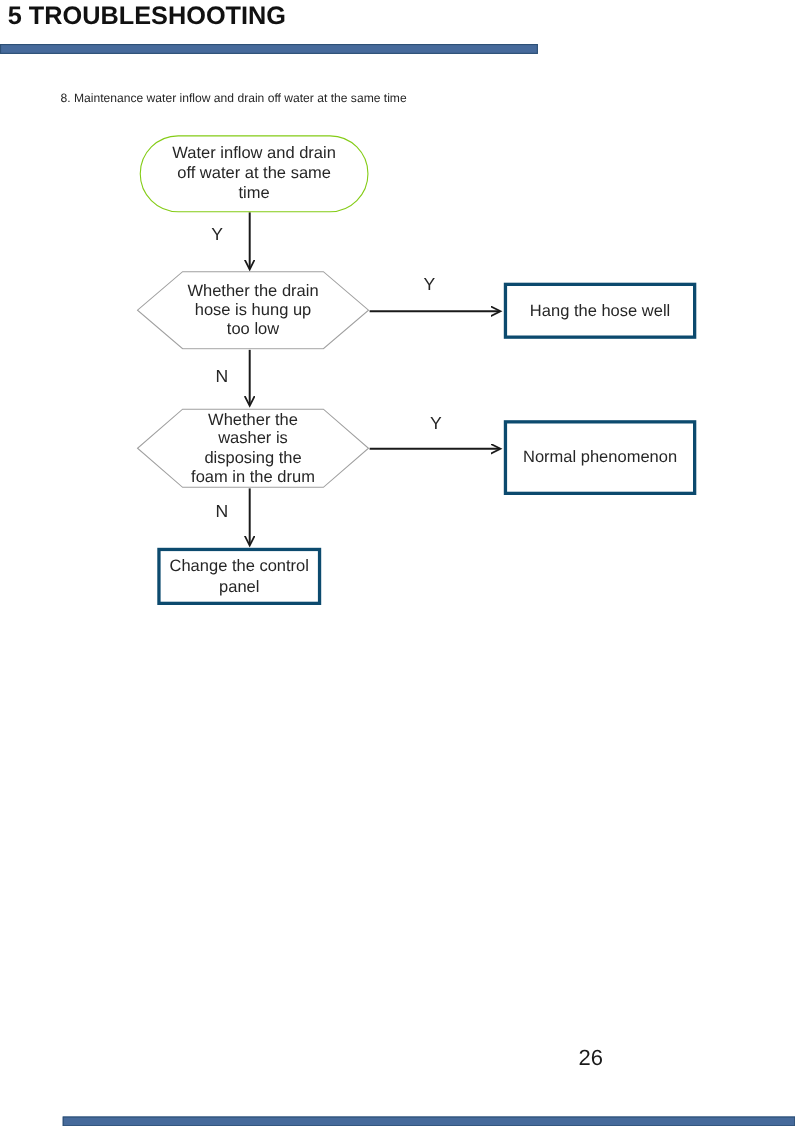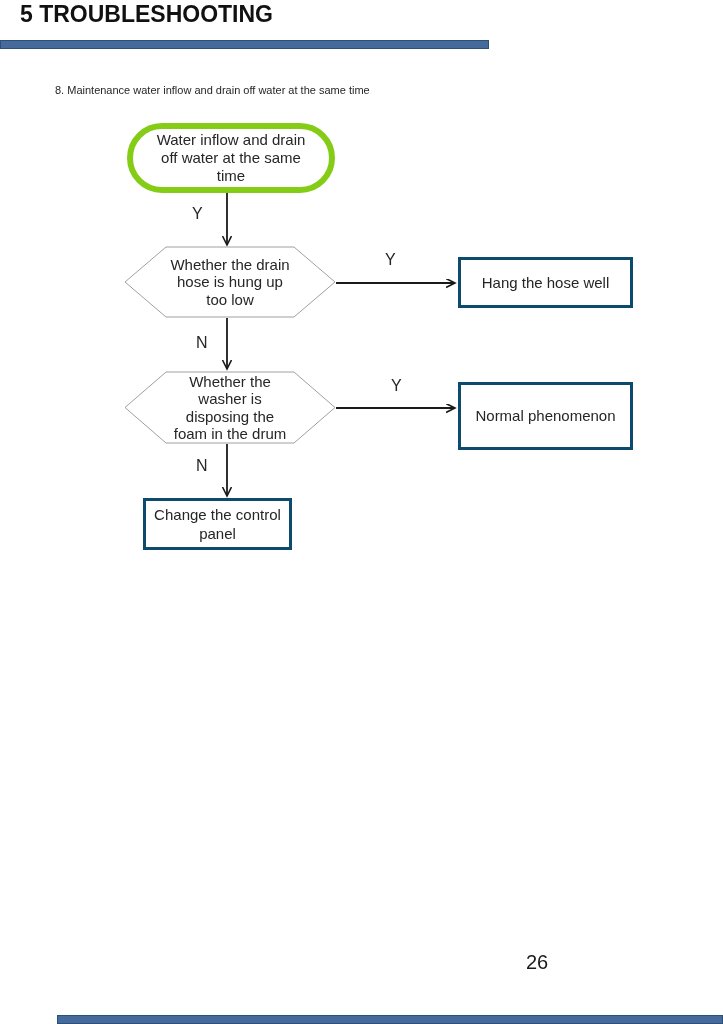--- a/index.html
+++ b/index.html
@@ -5,38 +5,38 @@
   html,body{margin:0;padding:0;background:#e8e8e8;}
   #page{
     position:relative;width:723px;height:1024px;margin:0 auto;
     background:#ffffff;overflow:hidden;
     font-family:"Liberation Sans","DejaVu Sans",sans-serif;
     color:#262626;
   }
   .abs{position:absolute;}
   #page-title{
     left:7px;top:1px;font-size:23px;font-weight:700;color:#111111;
-    letter-spacing:0px;white-space:nowrap;margin-left:13px;
+    letter-spacing:0px;white-space:nowrap;
   }
   #title-rule{
     left:0;top:40px;width:489px;height:9px;
     background:#466a9b;border:1px solid #2d5076;box-sizing:border-box;
   }
   #subtitle{
     left:55px;top:84px;font-size:11px;color:#262626;white-space:nowrap;
   }
   .shape{
     box-sizing:border-box;display:flex;align-items:center;justify-content:center;
     text-align:center;font-size:15px;line-height:18px;color:#262626;
     background:#ffffff;
   }
   .shape .line{display:block;}
   #start-terminator{
     left:127px;top:123px;width:208px;height:70px;
-    border:6px solid #84cc16;border-radius:35px;
+    border:1px solid #84cc16;border-radius:35px;
   }
   .hexwrap{width:212px;}
   .hexwrap svg{position:absolute;left:0;top:0;}
   .hextext{
     position:absolute;left:0;top:0;width:100%;height:100%;
     display:flex;flex-direction:column;align-items:center;justify-content:center;
     text-align:center;font-size:15px;line-height:17.5px;color:#262626;
   }
   #decision-drain-hose{left:124px;top:246px;height:72px;}
   #decision-foam-drum{left:124px;top:371px;height:73px;}

